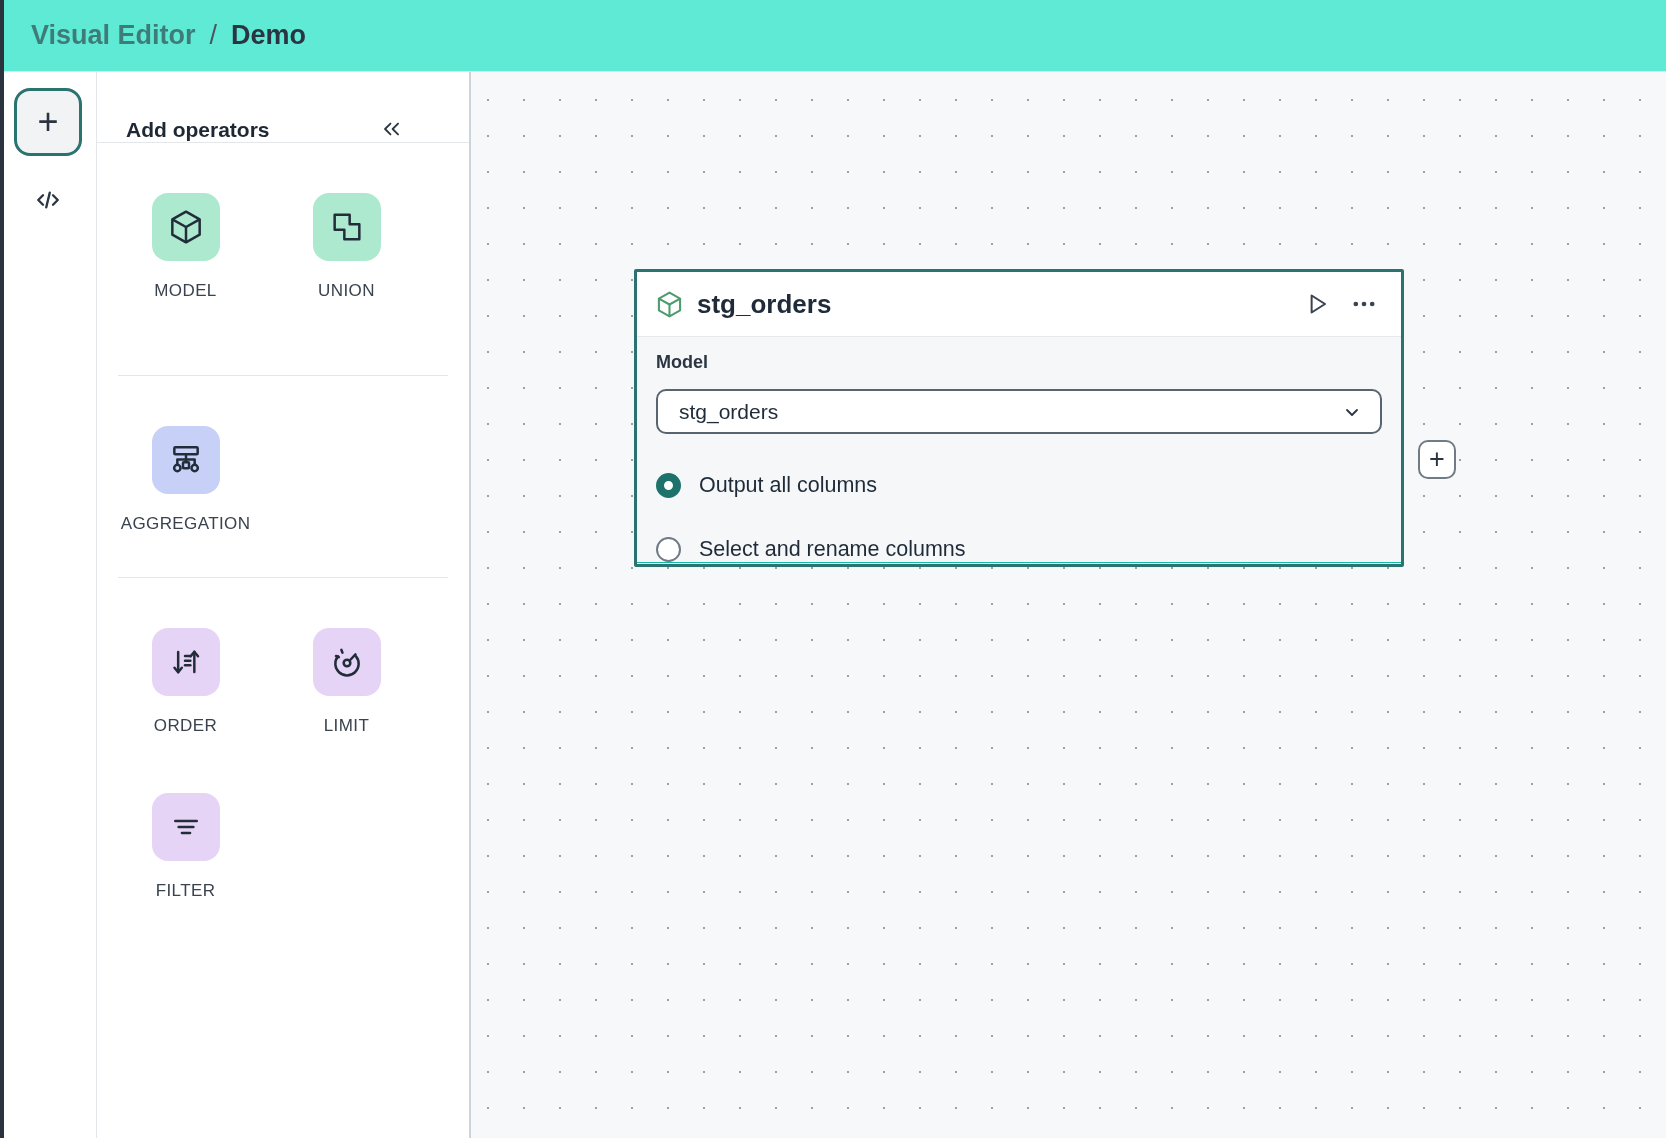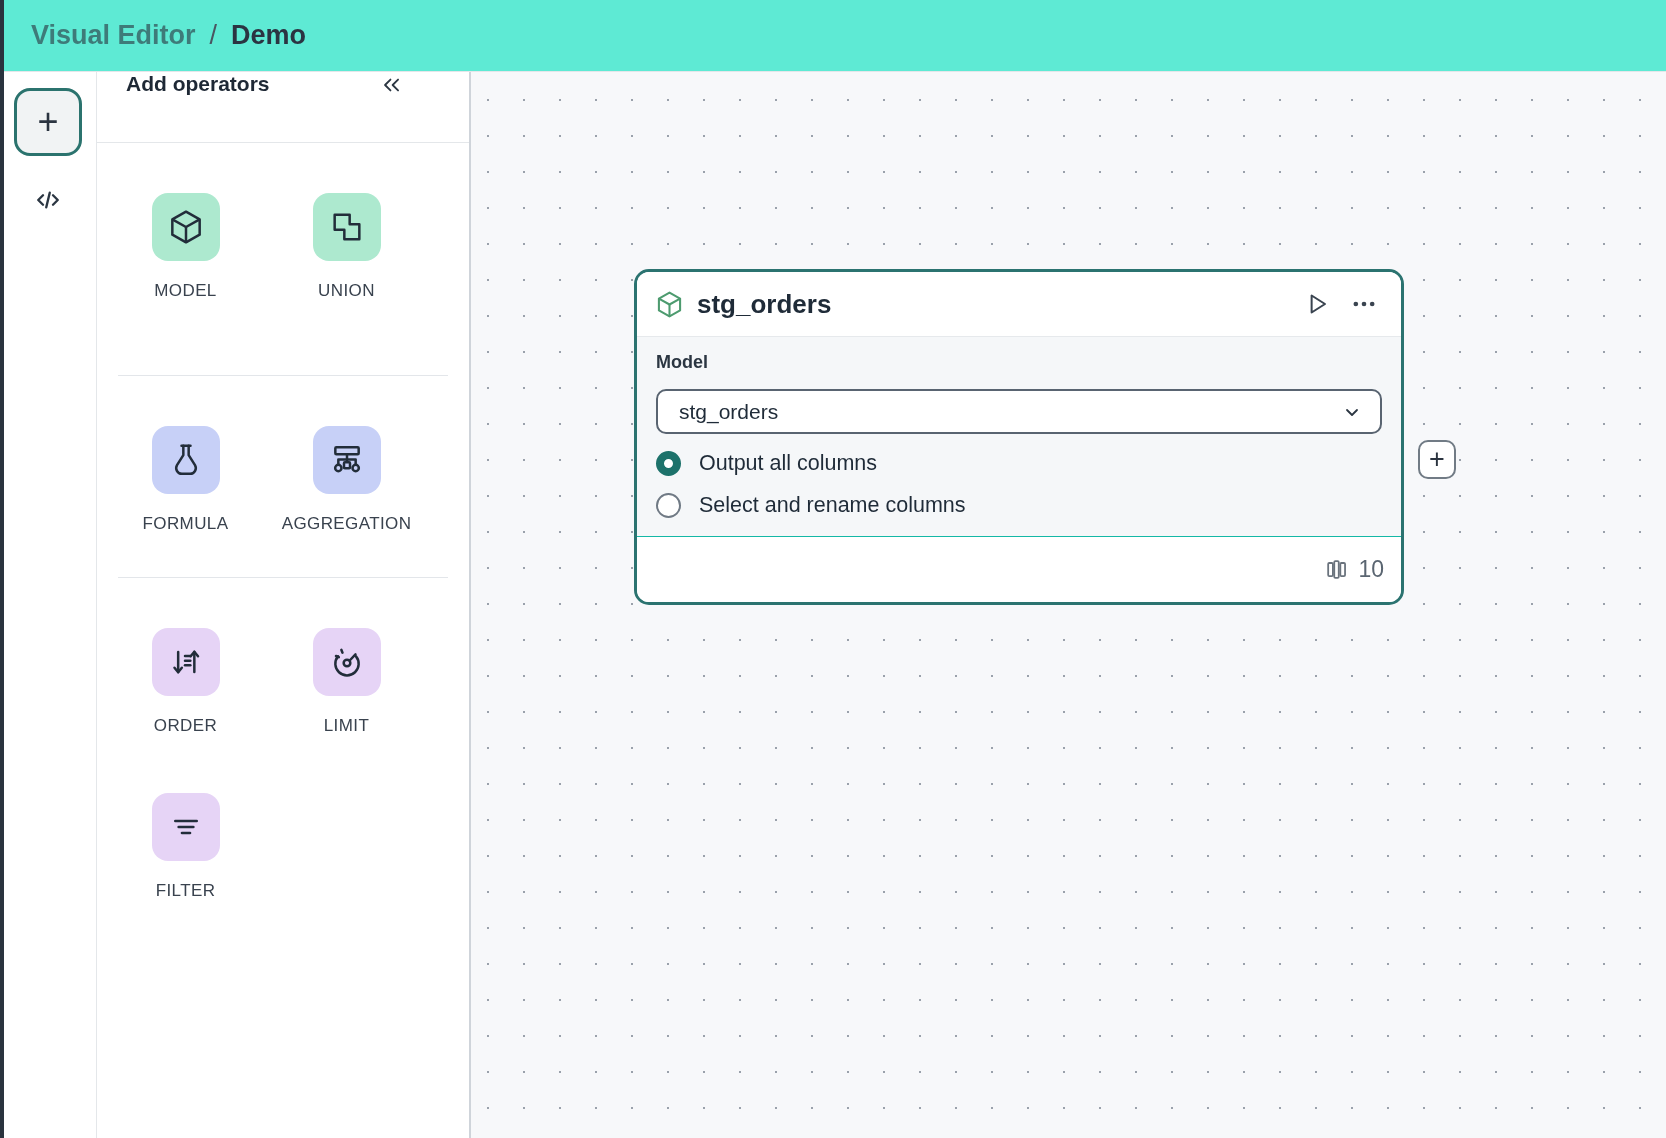--- a/index.html
+++ b/index.html
@@ -19,55 +19,55 @@
   
   .workspace { display:flex; height:1066px; }
 
   
   .rail { width:97px; background:#fff; border-right:1px solid #e4e7ea; display:flex; flex-direction:column; align-items:center; padding-top:16px; flex:0 0 auto; }
   .rail-add { width:68px; height:68px; border:3px solid #2b736e; border-radius:16px; background:#f1f3f4; display:flex; align-items:center; justify-content:center; font-size:36px; font-weight:300; color:#2b3440; cursor:pointer; line-height:1; }
   .rail-code { margin-top:24px; width:44px; height:40px; display:flex; align-items:center; justify-content:center; cursor:pointer; }
 
   
   .panel { width:374px; background:#fff; border-right:2px solid #cfd4da; flex:0 0 auto; }
-  .panel-header { height:71px; display:flex; align-items:flex-start; justify-content:space-between; padding:0 65px 0 29px; border-bottom:1px solid #e4e7ea;gap:46px; }
+  .panel-header { height:71px; display:flex; align-items:flex-end; justify-content:space-between; padding:0 65px 0 29px; border-bottom:1px solid #e4e7ea;gap:46px; }
   .panel-title { font-size:21px; font-weight:700; color:#1e2835; }
   .collapse-btn { width:26px; height:26px; display:flex; align-items:center; justify-content:center; cursor:pointer; }
 
   .op-group { display:grid; grid-template-columns:161px 161px; row-gap:57px; padding:50px 0 74px 8px; }
   .op-group.g2 { padding-bottom:43px; }
   .op-group.g3 { padding-bottom:0; }
   .op-divider { height:1px; background:#e3e6ea; margin:0 21px; }
   .op-tile { display:flex; flex-direction:column; align-items:center; cursor:pointer; }
   .op-icon { width:68px; height:68px; border-radius:16px; display:flex; align-items:center; justify-content:center; }
   .op-icon.green  { background:#ade9cf; }
   .op-icon.blue   { background:#c7d0f7; }
   .op-icon.purple { background:#e6d4f6; }
   .op-label { margin-top:20px; font-size:17px; color:#39424e; letter-spacing:0.4px; }
 
   
   .canvas { position:relative; flex:1; background:#f7f8fa;
     background-image:radial-gradient(circle, #9aa1ab 1.4px, transparent 1.5px);
     background-size:36px 36px; background-position:35px 10px; overflow:hidden; }
 
   
-  .node-card { position:absolute; left:163px; top:197px; width:770px; height:336px;
-    background:#fff; border:3px solid #2b7370; border-radius:15px; display:flex; flex-direction:column; overflow:hidden; }
+  .node-card { position:absolute; left:163px; top:197px; width:770px; height:298px;
+    background:#fff; border:3px solid #2b7370; border-radius:2px; display:flex; flex-direction:column; overflow:hidden; }
   .node-header { height:65px; background:#fff; display:flex; align-items:center; padding:0 20px 0 17px; border-bottom:1px solid #e6e9ec; flex:0 0 auto; }
   .node-title { margin-left:12px; font-size:26px; font-weight:600; color:#1f2b38; }
   .node-header .spacer { flex:1; }
   .icon-btn { width:34px; height:34px; display:flex; align-items:center; justify-content:center; cursor:pointer; }
   .icon-btn + .icon-btn { margin-left:14px; }
 
   .node-body { flex:1; background:#f5f7f9; padding:15px 19px 0 19px; }
   .field-label { font-size:18px; font-weight:700; color:#2b3642; }
   .select { margin-top:16px; height:45px; background:#fff; border:2px solid #596471; border-radius:10px; display:flex; align-items:center; padding:0 16px 0 21px; cursor:pointer; }
   .select-value { flex:1; font-size:21px; color:#1f2b38; }
 
-  .radio-row { display:flex; align-items:center; margin-top:17px; cursor:pointer; }
+  .radio-row { display:flex; align-items:center; margin-top:39px; cursor:pointer; }
   .radio-row + .radio-row { }
   .radio { width:25px; height:25px; border-radius:50%; background:#fff; flex:0 0 auto; }
   .radio.on  { border:8px solid #1d726b; }
   .radio.off { border:2px solid #707a85; }
   .radio-label { margin-left:18px; font-size:21.5px; color:#1f2b38; }
 
   .node-footer { height:66px; background:#fff; border-top:1px solid #14b8a6; display:flex; align-items:center; justify-content:flex-end; padding-right:17px; flex:0 0 auto; }
   .col-count { margin-left:8px; font-size:23px; color:#5a6571; }
 
   
@@ -135,29 +135,20 @@
             <svg width="40" height="40" viewBox="0 0 24 24" fill="none" stroke="#222d3a" stroke-width="1.5" stroke-linejoin="round">
               <path d="M4.6 4.6 H13.6 V10.4 H19.4 V19.4 H10.4 V13.6 H4.6 Z"></path>
             </svg>
           </div>
           <div class="op-label">UNION</div>
         </div>
       </div>
       <div class="op-divider"></div>
 
       <div class="op-group g2">
-        <div class="op-tile">
-          <div class="op-icon blue">
-            <svg width="40" height="40" viewBox="0 0 24 24" fill="none" stroke="#222d3a" stroke-width="1.5" stroke-linecap="round" stroke-linejoin="round">
-              <path d="M9.3 3.4 H14.7"></path>
-              <path d="M10.4 3.4 V9.1 L6.6 15.1 C5.3 17.3 6.8 20.3 9.5 20.3 H14.5 C17.2 20.3 18.7 17.3 17.4 15.1 L13.6 9.1 V3.4"></path>
-            </svg>
-          </div>
-          <div class="op-label">FORMULA</div>
-        </div>
         <div class="op-tile">
           <div class="op-icon blue">
             <svg width="40" height="40" viewBox="0 0 24 24" fill="none" stroke="#222d3a" stroke-width="1.5" stroke-linejoin="round">
               <rect x="5" y="4.3" width="14" height="4.2" rx="0.6"></rect>
               <path d="M12 8.5 V13.4"></path>
               <path d="M6.8 14.9 V11.7 H17.2 V14.9"></path>
               <circle cx="6.8" cy="16.8" r="1.9"></circle>
               <rect x="10.2" y="13.4" width="3.6" height="3.6" rx="0.5"></rect>
               <circle cx="17.2" cy="16.8" r="1.9"></circle>
             </svg>

